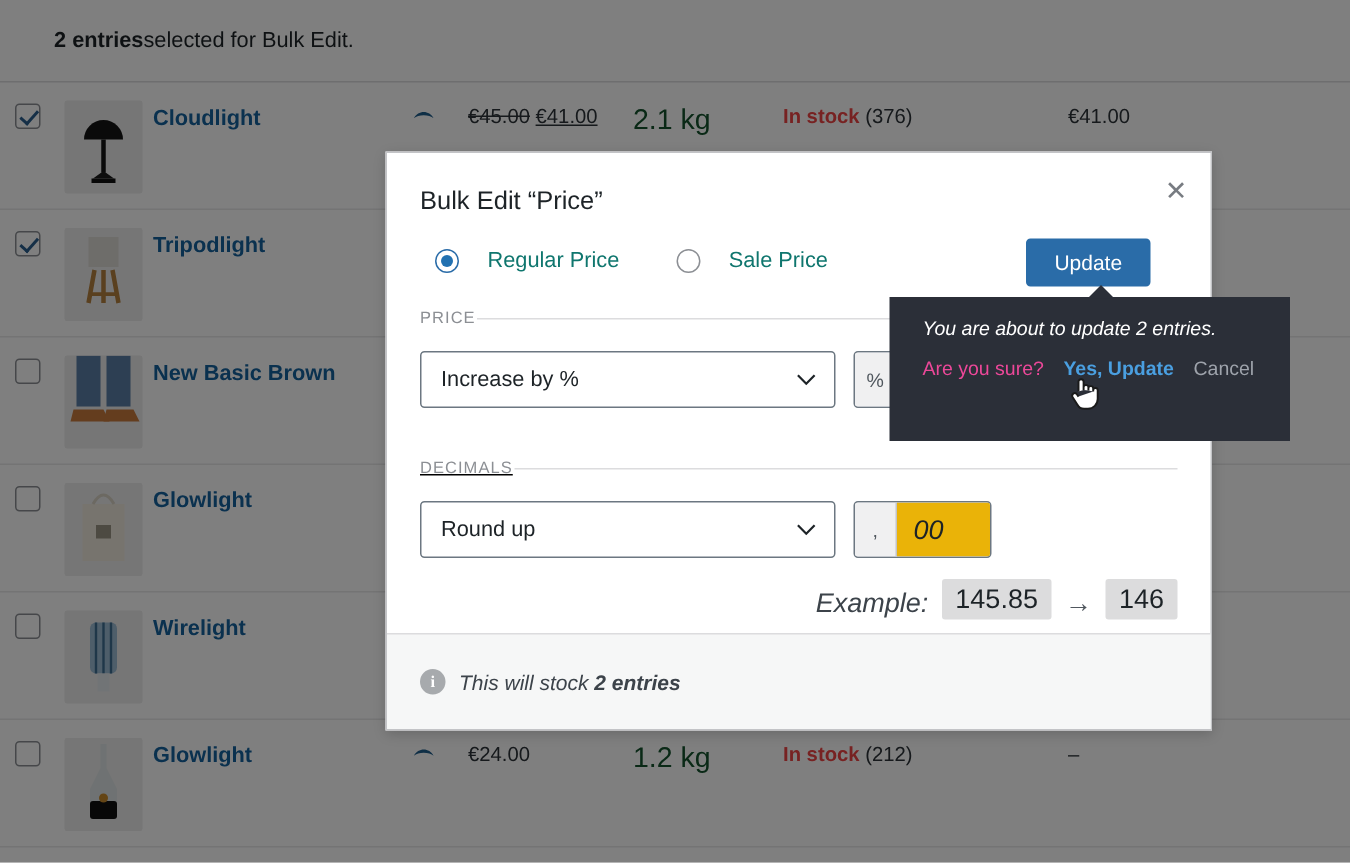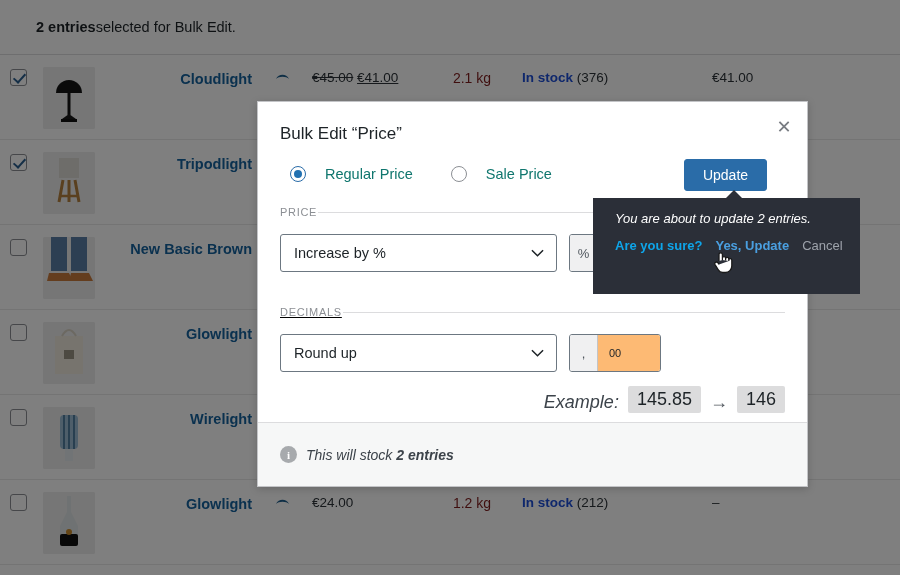--- a/index.html
+++ b/index.html
@@ -26,44 +26,44 @@
 
   .prow {
     display:flex; align-items:flex-start;
     border-bottom:1px solid #e8e8e9;
     padding:10px 0 10px 0;
     min-height:82px;
     position:relative;
   }
   .c-check { width:36px; flex:0 0 36px; display:flex; justify-content:center; padding-top:4px; }
   .c-thumb { width:66px; flex:0 0 66px; display:flex; justify-content:center; padding-top:2px; }
-  .c-name  { width:150px; flex:0 0 150px; padding-top:5px;text-align:right; }
+  .c-name  { width:150px; flex:0 0 150px; padding-top:5px; }
   .c-icon  { width:60px; flex:0 0 60px; padding-top:7px; display:flex; justify-content:center; }
   .c-price { width:110px; flex:0 0 110px; padding-top:5px; font-size:13.5px; color:#2c3338; }
-  .c-weight{ width:100px; flex:0 0 100px; padding-top:5px; font-size:14px; color:#7f1d1d;text-align:center; }
+  .c-weight{ width:100px; flex:0 0 100px; padding-top:5px; font-size:19px; color:#14532d; }
   .c-stock { width:190px; flex:0 0 190px; padding-top:5px; font-size:13.5px; color:#2c3338; }
   .c-total { flex:1 1 auto; padding-top:5px; font-size:13.5px; color:#2c3338; }
 
   .cbx {
     width:17px; height:17px; border:1px solid #8c8f94; border-radius:3px;
     background:#fff; display:inline-block; position:relative;
   }
   .cbx.checked::after {
     content:""; position:absolute; left:5px; top:1px;
     width:5px; height:10px; border:solid #2a5f8f; border-width:0 2px 2px 0;
     transform:rotate(42deg);
   }
 
   .thumb { width:52px; height:62px; border-radius:2px; background:#ececec; position:relative; overflow:hidden; }
 
   .pname { color:#15629e; font-size:14.5px; font-weight:700; line-height:1.2; white-space:nowrap; }
 
   .price-old { text-decoration:line-through; color:#2c3338; }
   .price-new { text-decoration:underline; color:#2c3338; }
-  .instock { color:#1d4ed8; font-weight:700; }
+  .instock { color:#ef4444; font-weight:700; }
   .stockcount { color:#2c3338; }
 
   .eye { width:15px; height:10px; display:block; }
 
   
   #overlay { position:absolute; inset:0; background:rgba(0,0,0,0.50); }
 
   
   #dialog {
     position:absolute; left:257px; top:101px; width:551px; height:386px;
@@ -105,21 +105,21 @@
   .chev { width:13px; height:8px; }
 
   .inp-group { display:flex; height:38px; border:1px solid #6c7781; border-radius:3px; overflow:hidden; }
   .inp-addon {
     background:#f0f0f1; border-right:1px solid #c3c4c7;
     display:flex; align-items:center; justify-content:center;
     min-width:28px; padding:0 7px; font-size:13px; color:#50575e;
   }
   .inp-field {
     display:flex; align-items:center; padding:0 11px;
-    font-size:11px; color:#1d2327; background:#fdba74; min-width:62px;
+    font-size:18px; color:#1d2327; background:#eab308; min-width:62px;font-style:italic;
   }
 
   .example-row {
     display:flex; align-items:flex-end; justify-content:flex-end; gap:9px;
     margin:14px 2px 0 0; font-size:18px; color:#1d2327;
   }
   .example-row .exlabel { font-style:italic; color:#3c434a; }
   .pill { background:#dcdcdd; padding:3px 9px; border-radius:2px; color:#1d2327; }
   .arrow { color:#50575e; }
 
@@ -148,21 +148,21 @@
     position:absolute; left:593px; top:198px; width:267px; height:96px;
     background:#2b2f38; z-index:45; padding:13px 16px 0 22px; color:#fff;
   }
   #confirm-pop .tip {
     position:absolute; top:-8px; left:132px; width:0; height:0;
     border-left:9px solid transparent; border-right:9px solid transparent;
     border-bottom:9px solid #2b2f38;
   }
   .pop-line1 { font-size:13px; font-style:italic; color:#ffffff; margin-bottom:12px; }
   .pop-line2 { display:flex; align-items:center; gap:13px; font-size:13px; }
-  .pop-q { font-weight:700; color:#0ea5e9; }
+  .pop-q { font-weight:400; color:#ec4899; }
   .pop-yes { color:#4a9fe0; font-weight:700; cursor:pointer; }
   .pop-cancel { color:#9ea3ab; cursor:pointer; }
 
   
   #cursor { position:absolute; left:712px; top:250px; width:22px; height:24px; z-index:60; }
 </style>
 </head>
 <body>
 
 <div id="table-layer">

